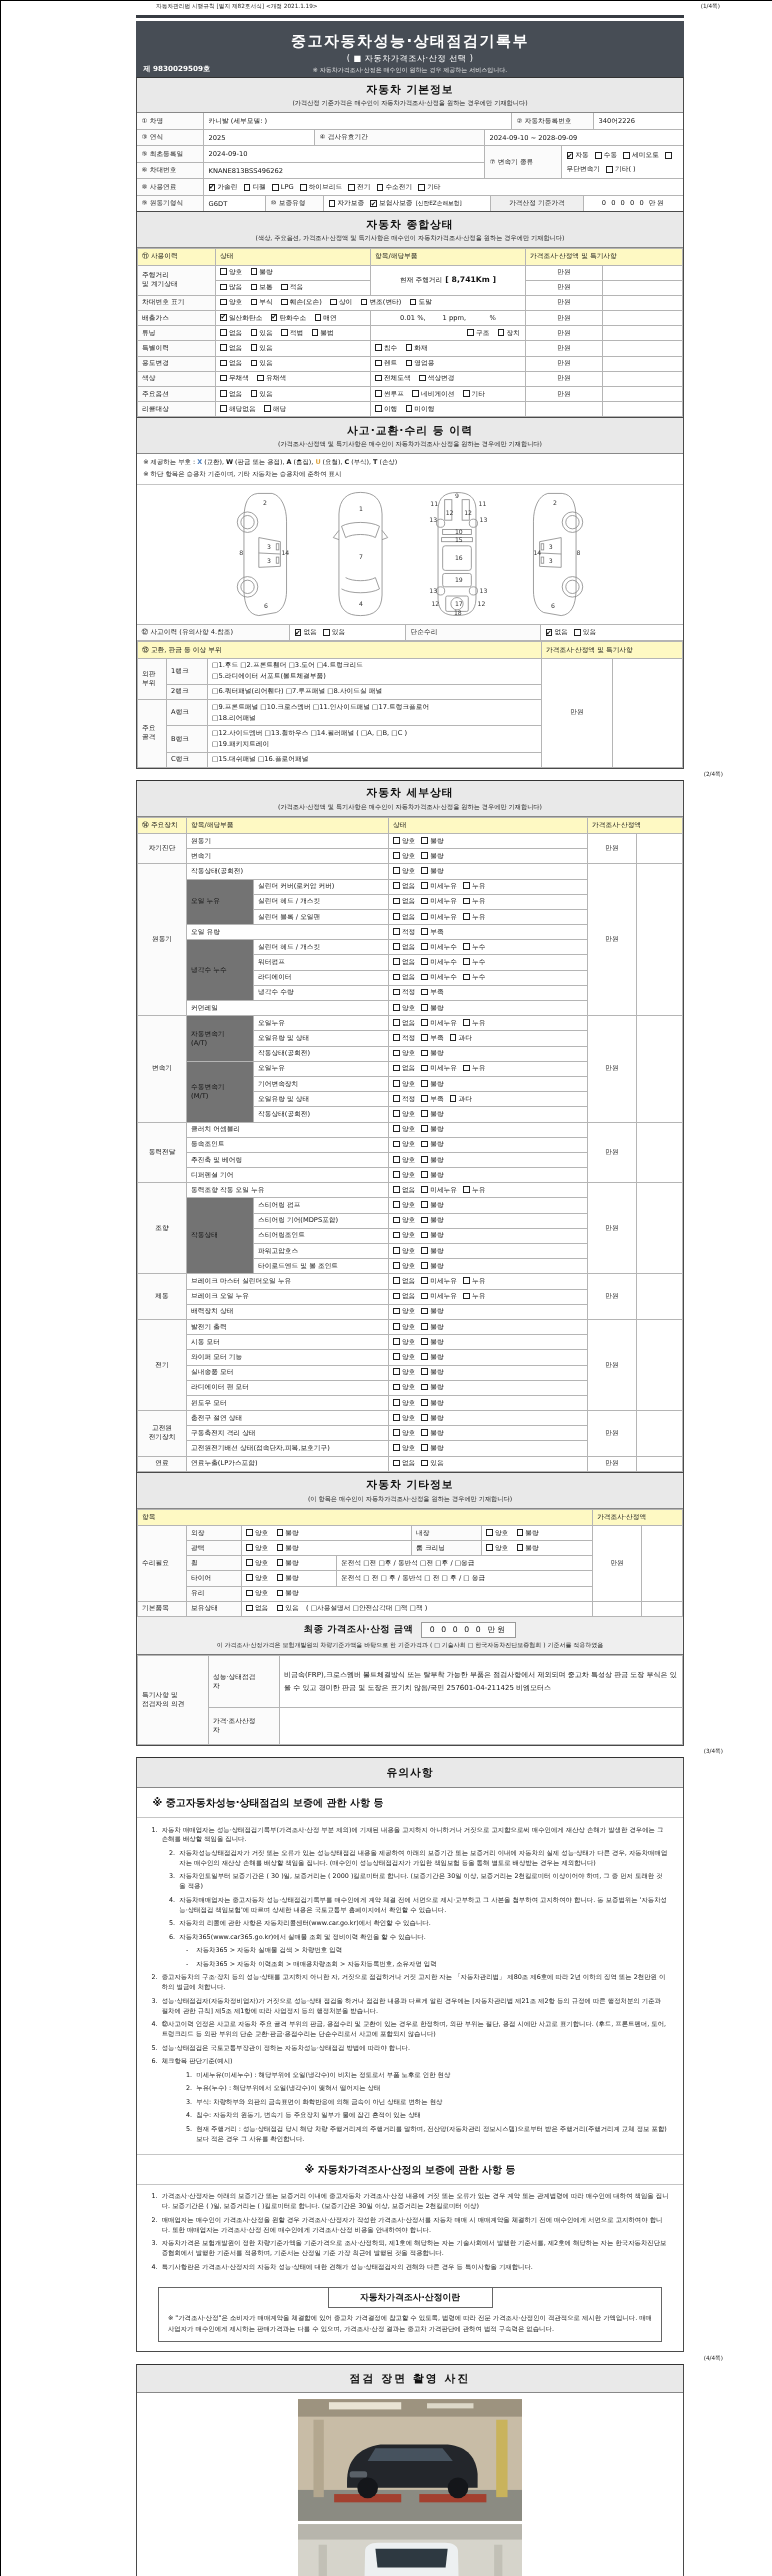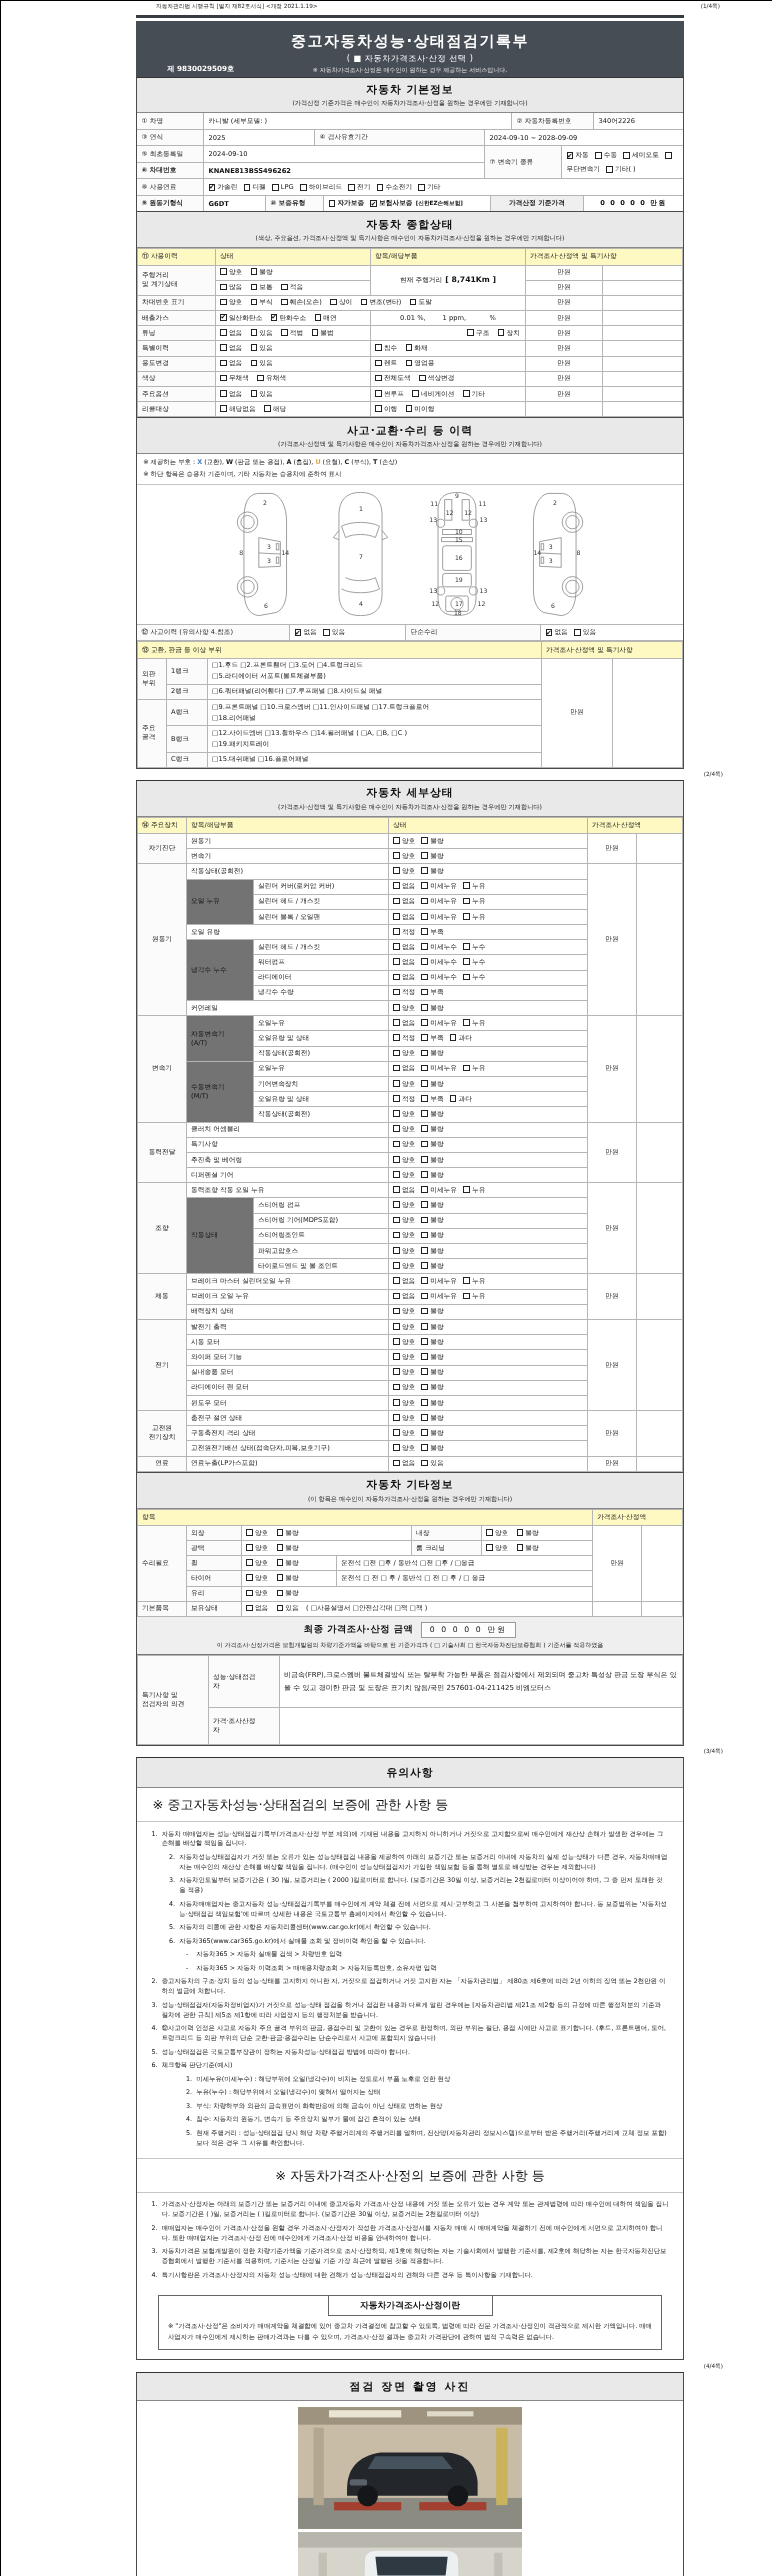--- a/index.html
+++ b/index.html
@@ -10,29 +10,29 @@
   .marker-abs{position:absolute;top:1.5px;right:52px;font-size:5.7px;color:#222;}
   .sheet{position:absolute;left:135px;top:14.4px;width:548px;}
   .marker{text-align:right;position:relative;right:-39px;font-size:5.7px;color:#222;margin:2.1px 0 1px 0;}
   
   .hdr-top{height:3.1px;background:#363b41;}
   .hdr-gap{height:2.1px;background:#fff;}
   .doc-header{background:#474d55;color:#fff;text-align:center;padding:11.3px 0 3.1px 0;position:relative;height:56px;}
   .doc-title{font-size:15px;font-weight:bold;letter-spacing:1.5px;}
   .doc-subtitle{font-size:8.2px;margin-top:2px;letter-spacing:0.5px;}
   .doc-note{font-size:6px;margin-top:2.6px;color:#e8e8e8;}
-  .doc-no{position:absolute;left:7.2px;bottom:2.1px;font-size:7.2px;font-weight:bold;text-align:left;margin-left:24px;}
+  .doc-no{position:absolute;left:7.2px;bottom:2.1px;font-size:7.2px;font-weight:bold;text-align:left;}
   
   .box{border:1px solid #4a4a4a;border-top:1.5px solid #333;background:#fff;}
   .band{background:#e9e9e9;border-bottom:0.8px solid #888;text-align:center;padding:5.2px 0 4.1px 0;}
   .band-title{font-size:10.8px;font-weight:bold;letter-spacing:1px;}
   .band-sub{font-size:6.2px;margin-top:2.6px;color:#222;}
   
   .row{display:flex;border-bottom:0.5px solid #b5b5b5;align-items:stretch;background:#fff;}
-  .row:last-child{border-bottom:none;font-weight:bold;}
+  .row:last-child{border-bottom:none;}
   .cell{border-right:0.5px solid #b5b5b5;padding:2.6px 4.6px;font-size:6.7px;display:flex;align-items:center;min-height:15.5px;}
   .cell:last-child{border-right:none;}
   .lab{background:#fbfbfb;color:#1d1d1d;}
   .c{justify-content:center;text-align:center;}
   .shade{background:#efefef;}
   
   .cb{display:inline-block;width:6.7px;height:6.7px;border:0.8px solid #222;background:#fff;margin:0 2.1px 0 5.2px;position:relative;flex:none;vertical-align:-1px;}
   .cb:first-child{margin-left:0;}
   .cb.ck::after{content:"✔";position:absolute;left:-0.5px;top:-1.5px;font-size:6.7px;color:#111;}
   .opt{font-size:6.7px;margin-right:1px;}
@@ -54,21 +54,21 @@
   
   .diagram{display:flex;justify-content:center;gap:17.5px;padding:5.2px 0 6.2px 0;border-bottom:0.5px solid #b5b5b5;background:#fff;}
   .diagram svg{display:block;}
   .dg{stroke:#8a8a8a;fill:none;stroke-width:1.6;}
   .dgn{font-size:12px;fill:#333;font-family:"DejaVu Sans",sans-serif;}
   
   .nt{display:flex;font-size:6.4px;line-height:1.55;margin:3.6px 14.4px;}
   .nt .n{width:10.3px;flex:none;}
   .nt.lv2{margin-left:32px;}
   .nt.lv3{margin-left:49px;}
-  .nt-sec{font-size:13px;font-weight:normal;padding:7.2px 15.5px;border-bottom:0.5px solid #c5c5c5;border-top:0.5px solid #c5c5c5;}
+  .nt-sec{font-size:10px;font-weight:bold;padding:7.2px 15.5px;border-bottom:0.5px solid #c5c5c5;border-top:0.5px solid #c5c5c5;}
   .info-box{border:0.8px solid #666;margin:7.2px 20.6px 9.3px 20.6px;padding:0 9.3px 7.2px 9.3px;position:relative;}
   .info-box-title{border:0.8px solid #666;background:#fff;width:165px;margin:-0.5px auto 5.2px auto;text-align:center;font-size:8.8px;font-weight:bold;padding:3.6px 0;}
   .info-box-text{font-size:6.4px;line-height:1.6;}
   
   .final-band{background:#efefef;border-bottom:0.8px solid #777;text-align:center;padding:4.6px 0 4.1px 0;}
   .final-line{display:flex;align-items:center;justify-content:center;gap:7.2px;}
   .final-label{font-size:9.3px;font-weight:bold;letter-spacing:0.5px;}
   .final-value{border:0.8px solid #999;background:#fdfdfd;font-size:7.7px;padding:2.1px 8.2px;letter-spacing:2.1px;}
   .final-note{font-size:6px;margin-top:3.1px;color:#222;}
   
@@ -608,21 +608,21 @@
               <td class="status-cell"><span class="cb"></span><span class="opt">양호</span><span class="cb"></span><span class="opt">불량</span></td>
             </tr>
             <tr>
               <td class="dev-cell" rowspan="4" style="white-space: pre-line;">동력전달</td>
               <td colspan="2">클러치 어셈블리</td>
               <td class="status-cell"><span class="cb"></span><span class="opt">양호</span><span class="cb"></span><span class="opt">불량</span></td>
               <td class="price-cell" rowspan="4">만원</td>
               <td class="noteb-cell" rowspan="4"></td>
             </tr>
             <tr>
-              <td colspan="2">특기사항</td>
+              <td colspan="2">등속조인트</td>
               <td class="status-cell"><span class="cb"></span><span class="opt">양호</span><span class="cb"></span><span class="opt">불량</span></td>
             </tr>
             <tr>
               <td colspan="2">추진축 및 베어링</td>
               <td class="status-cell"><span class="cb"></span><span class="opt">양호</span><span class="cb"></span><span class="opt">불량</span></td>
             </tr>
             <tr>
               <td colspan="2">디퍼렌셜 기어</td>
               <td class="status-cell"><span class="cb"></span><span class="opt">양호</span><span class="cb"></span><span class="opt">불량</span></td>
             </tr>

